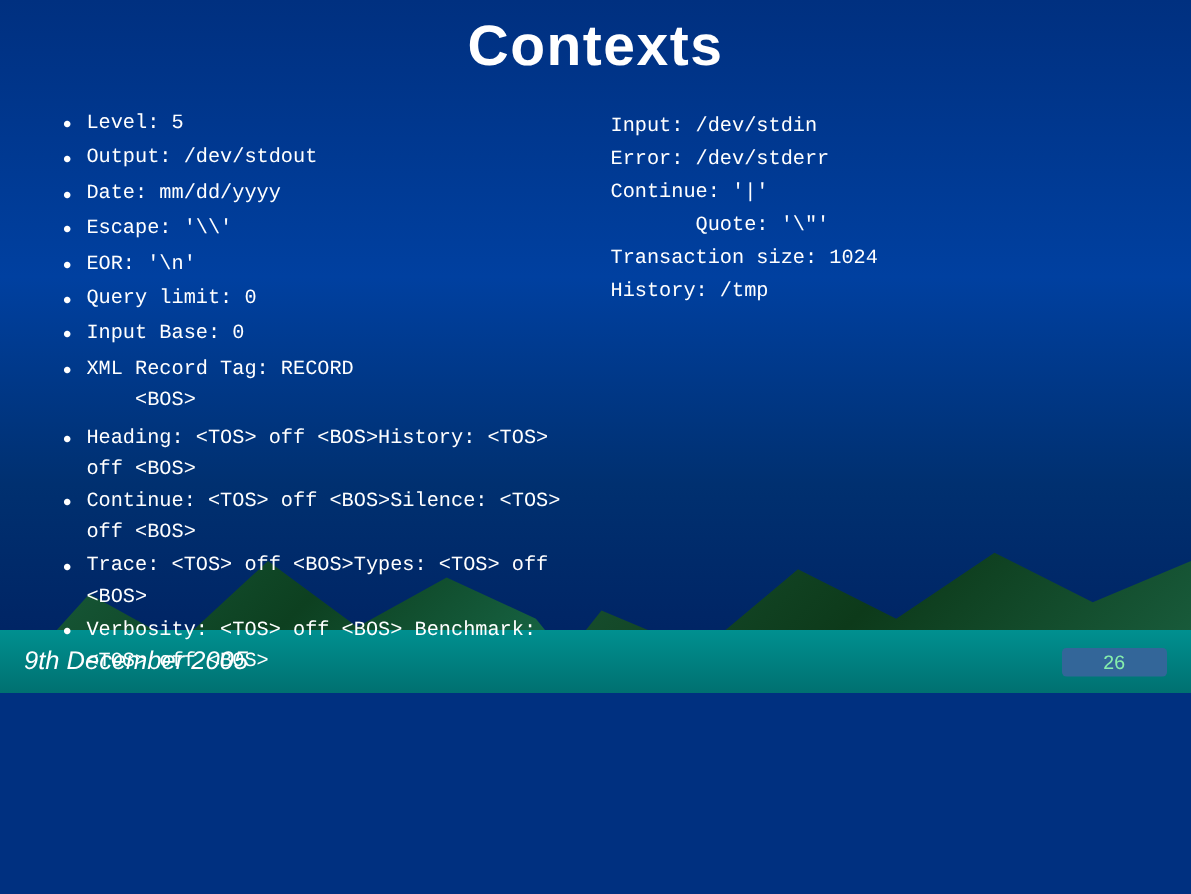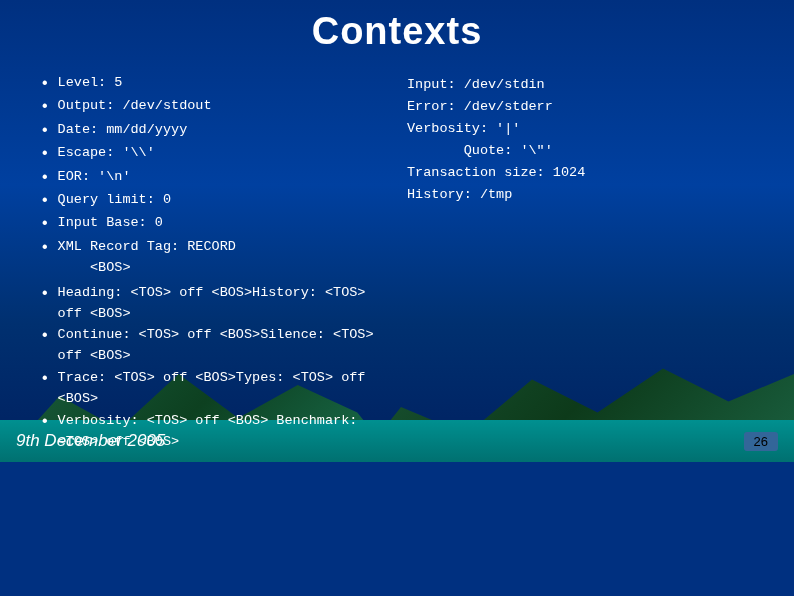--- a/index.html
+++ b/index.html
@@ -55,24 +55,24 @@
       padding: 0 16px;
     }
 
     .footer-text {
       color: #ffffff;
       font-size: 17px;
       font-style: italic;
     }
 
     .footer-page {
-      color: #000000;
+      color: #86efac;
       font-size: 13px;
       background: #336699;
-      padding: 2px 10px;
+      padding: 2px 28px;
       border-radius: 3px;
     }
 
     .content {
       position: relative;
       z-index: 5;
       padding: 10px 40px 0 40px;
     }
 
     .title {
@@ -210,21 +210,21 @@
               <span class="item-text">Verbosity: &lt;TOS&gt; off &lt;BOS&gt;   Benchmark:  &lt;TOS&gt; off &lt;BOS&gt;</span>
             </li>
           </ul>
         </div>
       </div>
 
       <div class="right-col">
         <div class="right-block">
           <div class="right-line">Input:   /dev/stdin</div>
           <div class="right-line">Error:   /dev/stderr</div>
-          <div class="right-line">Verbosity: '|'</div>
+          <div class="right-line">Continue: '|'</div>
           <div class="right-line">&nbsp;&nbsp;&nbsp;&nbsp;&nbsp;&nbsp;&nbsp;Quote: '\"'</div>
           <div class="right-line">Transaction size:  1024</div>
           <div class="right-line">History:  /tmp</div>
         </div>
       </div>
     </div>
   </div>
 
   <div class="mountain-left"></div>
   <div class="mountain-right"></div>

